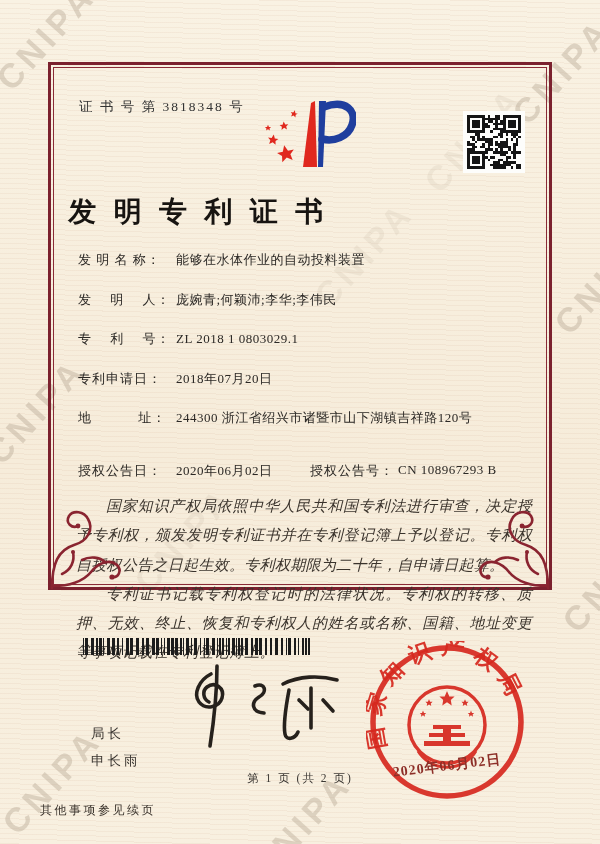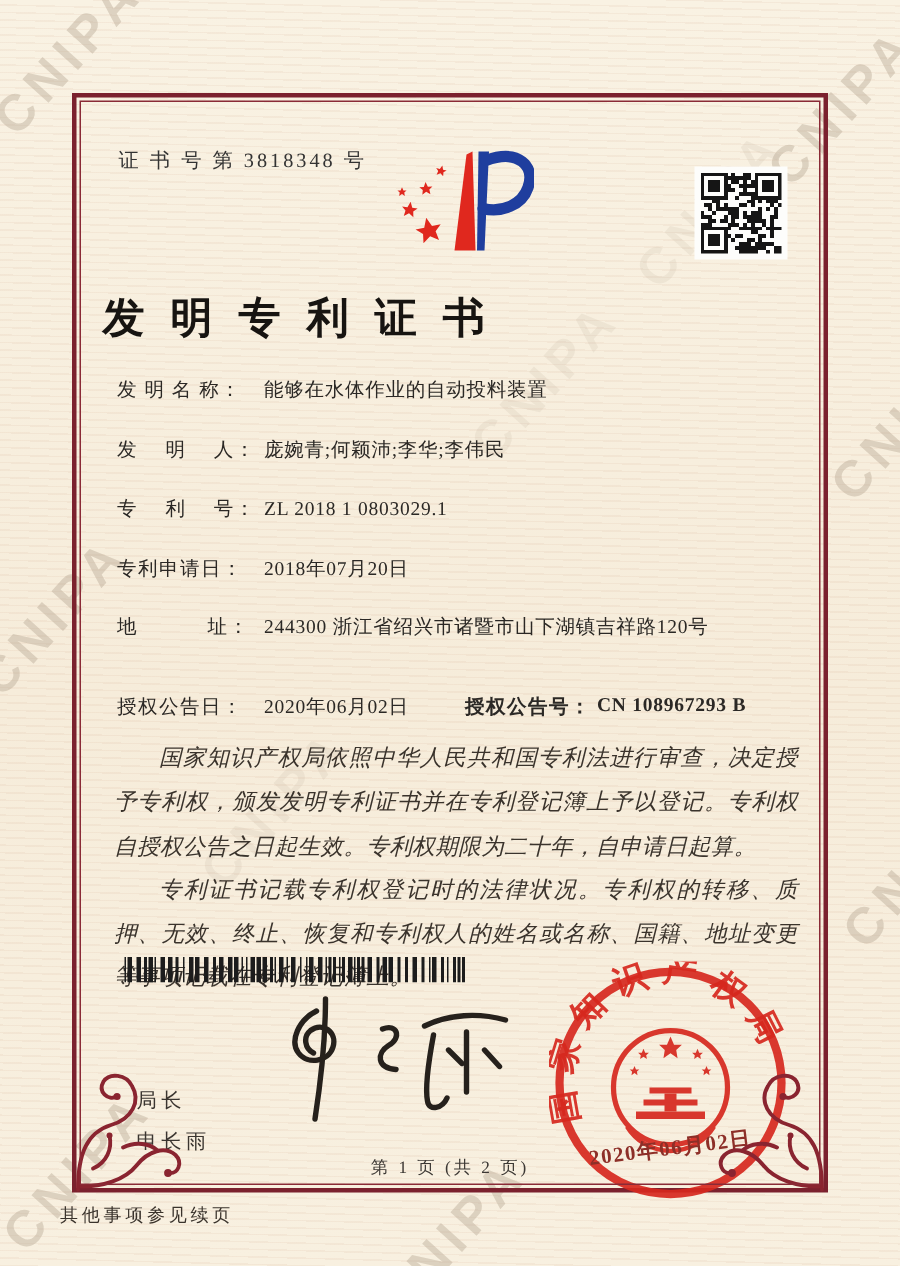--- a/index.html
+++ b/index.html
@@ -15,21 +15,21 @@
       repeating-linear-gradient(1.5deg, rgba(201,150,121,0.10) 0 1px, rgba(0,0,0,0) 1px 5px),
       linear-gradient(180deg,#f9f2e3 0%, #f6ecda 55%, #f8f0e0 100%);
   }
   .watermark{
     position:absolute; font-family:"Liberation Sans","DejaVu Sans",sans-serif;
     font-weight:bold; font-size:34px; letter-spacing:5px; color:#b7a894;
     transform:rotate(-48deg); opacity:.42; pointer-events:none; white-space:nowrap;
   }
   .watermark.faint{ opacity:.15; }
   .frame{
-    position:absolute; left:48px; top:62px; width:504px; height:733px;
+    position:absolute; left:48px; top:62px; width:504px; height:528px;
     border:3px solid #7b212e;
   }
   .frame::after{
     content:""; position:absolute; inset:2px; border:1px solid #8a2a36; pointer-events:none;
   }
   .cert-no{
     position:absolute; left:28px; top:33px; font-size:13.5px; letter-spacing:2px; color:#333;
   }
   .logo{ position:absolute; left:205px; top:30px; width:100px; height:78px; }
   .qr-wrap{
@@ -38,21 +38,21 @@
   }
   .title{
     position:absolute; left:0; top:128px; width:100%; text-align:left;
     font-size:28px; font-weight:bold; letter-spacing:0.62em; text-indent:0.62em; color:#171411;
   }
   .fields{ position:absolute; left:27px; top:186px; width:452px; font-size:13px; color:#2b2825; }
   .frow{ display:flex; align-items:baseline; margin-bottom:21.5px; white-space:nowrap; }
   .frow .lab{ width:98px; flex:none; letter-spacing:1px; }
   .frow .val{ letter-spacing:0.5px;text-align:center; }
   .frow.double .grp1{ display:flex; width:232px; flex:none;margin-top:13px; }
-  .frow.double .grp2{ display:flex;font-weight:bold; }
+  .frow.double .grp2{ display:flex; }
   .frow.double .lab2{ width:88px; flex:none; letter-spacing:1px; }
   .body-text{
     position:absolute; left:25px; top:427px; width:456px;
     font-size:15px; line-height:1.95; text-align:justify; color:#3a332c;font-style:italic;
   }
   .body-text p{ text-indent:2em; letter-spacing:0.3px; }
   .barcode{ position:absolute; left:30px; top:573px; width:232px; height:17px; }
   .signer{ position:absolute; left:40px; top:622px; font-size:13.5px; letter-spacing:3px; color:#3a3530; line-height:2.0;margin-top:33px; }
   .signature{ position:absolute; left:120px; top:595px; width:180px; height:92px; }
   .seal{ position:absolute; left:315px; top:576px; width:162px; height:162px; }

